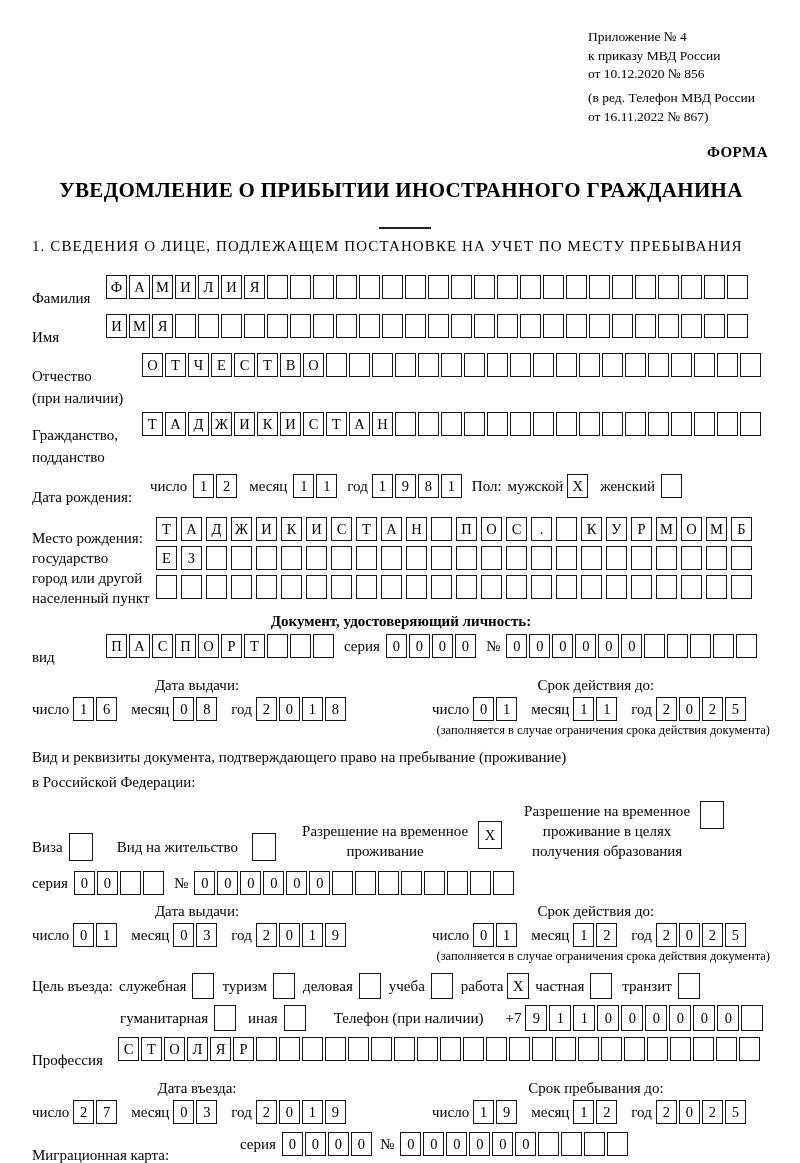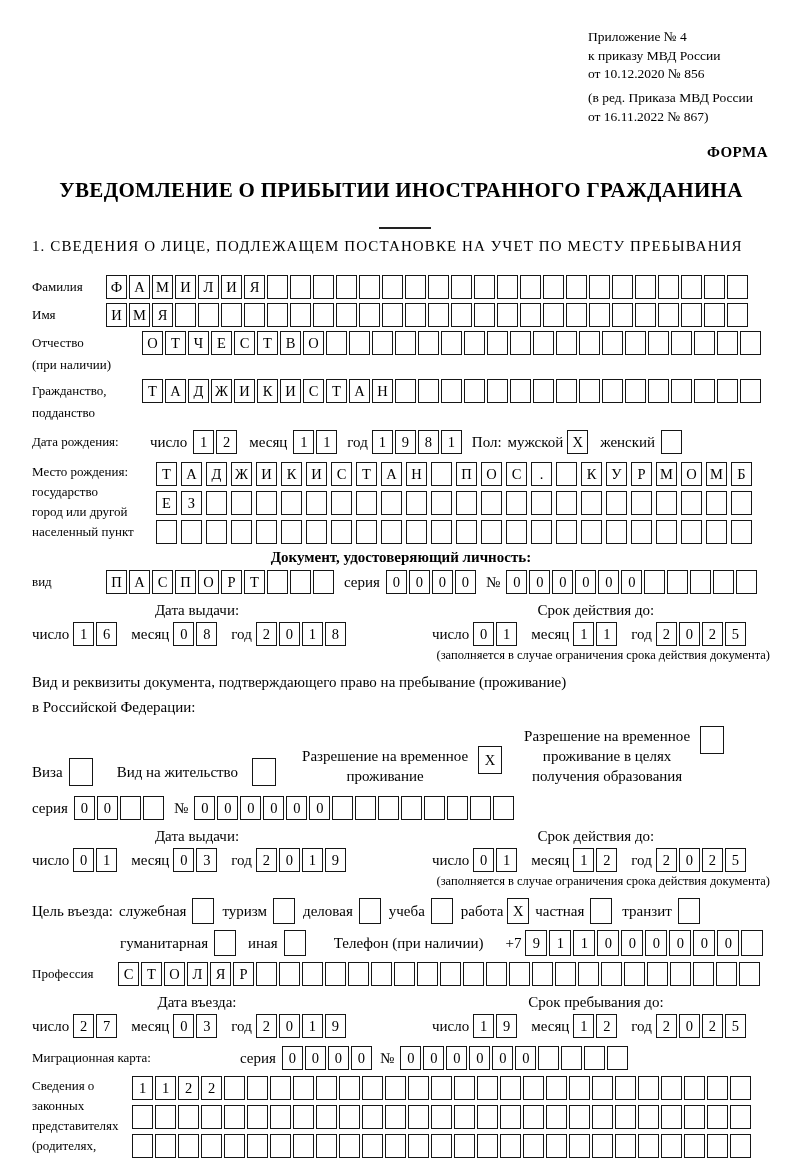--- a/index.html
+++ b/index.html
@@ -9,21 +9,21 @@
   .appendix{margin-left:556px;width:186px;font-size:13.5px;line-height:1.38;}
   .appendix .gap{height:5px;}
   .forma{margin-top:18px;text-align:right;font-weight:bold;font-size:15px;letter-spacing:.5px;padding-right:2px;}
 
   .title{margin-top:14px;text-align:center;font-weight:bold;font-size:21px;line-height:1.5;letter-spacing:.3px;}
   .title .uline{display:inline-block;width:52px;border-bottom:2px solid #222;margin-left:8px;}
 
   .sect{font-weight:normal;font-size:15px;letter-spacing:1.1px;white-space:nowrap;}
 
   .frow{display:flex;align-items:flex-start;margin-top:4px;}
-  .flabel{flex:none;font-size:13px;line-height:24px;}
+  .flabel{flex:none;font-size:15px;line-height:24px;margin-top:11px;}
   .flabel .l2{line-height:20px;}
   .w74{width:74px;} .w110{width:110px;} .w124{width:124px;} .w86{width:86px;} .w100{width:100px;}
   .boxes{display:inline-flex;flex:none;}
   .cell{width:21px;height:24px;border:1.7px solid #161616;margin-right:2px;display:inline-flex;align-items:center;justify-content:center;font-size:14.5px;box-sizing:border-box;flex:none;background:#fff;line-height:1;}
   .bp .cell{margin-right:4px;}
   .stack > .boxes, .stack > div > .boxes{display:flex;}
   .stack .brow{margin-bottom:5px;}
 
   .inlbl{font-size:15px;line-height:24px;flex:none;}
   .ml6{margin-left:6px;} .ml8{margin-left:8px;} .ml10{margin-left:10px;} .ml14{margin-left:14px;} .mr4{margin-right:4px;} .mr6{margin-right:6px;}
@@ -49,21 +49,21 @@
 </head>
 <body>
 
 <div class="page">
 
   <div class="appendix">
     <div>Приложение № 4</div>
     <div>к приказу МВД России</div>
     <div>от 10.12.2020 № 856</div>
     <div class="gap"></div>
-    <div>(в ред. Приказа МВД России</div>
+    <div>(в ред. Телефон МВД России</div>
     <div>от 16.11.2022 № 867)</div>
   </div>
 
   <div class="forma">ФОРМА</div>
 
   <div class="title">
     <div>УВЕДОМЛЕНИЕ О ПРИБЫТИИ ИНОСТРАННОГО ГРАЖДАНИНА</div>
     <div>
       <span class="uline"></span>
     </div>

